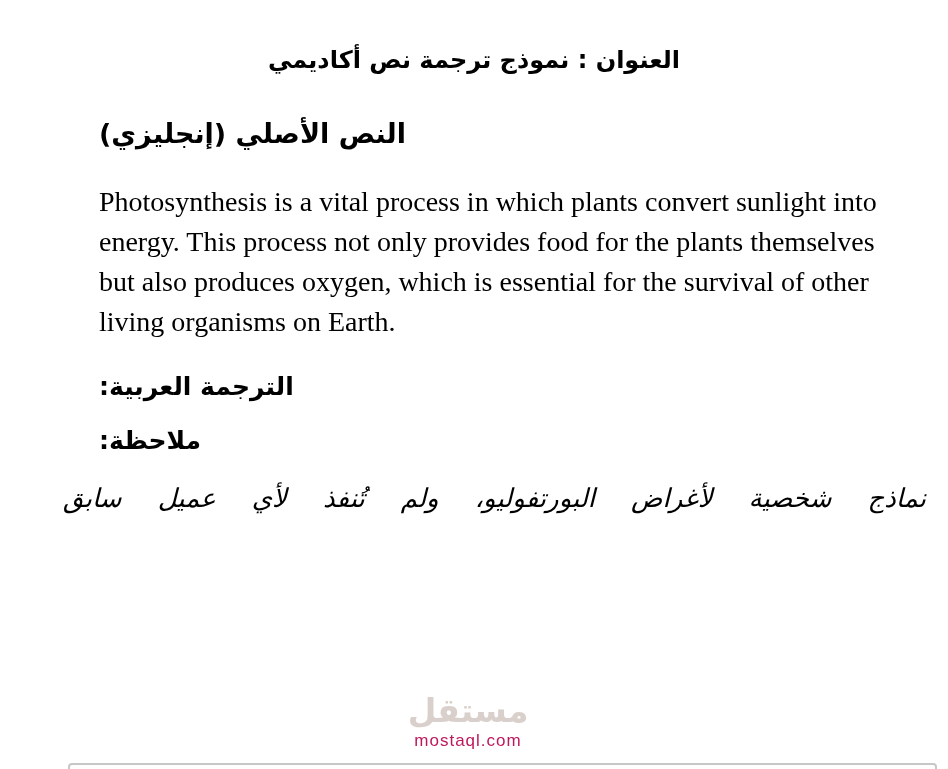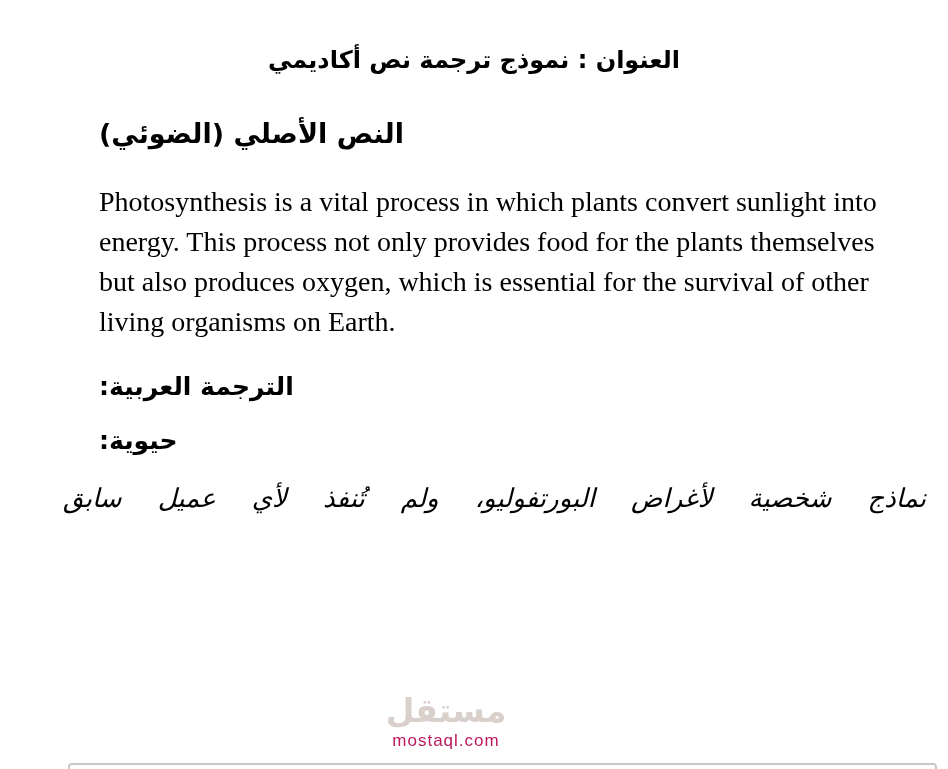--- a/index.html
+++ b/index.html
@@ -62,21 +62,21 @@
     text-align-last: justify;
     font-style: italic;
     font-size: 26px;
     line-height: 44px;
     margin-top: 18px;
     margin-left: 63px;
     margin-right: 22px;
   }
   .watermark {
     position: absolute;
-    left: 376px;
+    left: 398px;
     top: 693px;
     width: 140px;
     z-index: 0;
     text-align: center;
     user-select: none;
   }
   .watermark-logo {
     direction: rtl;
     font-weight: bold;
     font-size: 33px;
@@ -102,28 +102,28 @@
     z-index: 2;
   }
 </style>
 </head>
 <body>
 
 <main class="doc">
 
   <h1 class="doc-title">العنوان : نموذج ترجمة نص أكاديمي</h1>
 
-  <h2 class="sub-heading h-original">النص الأصلي (الضوئي)</h2>
+  <h2 class="sub-heading h-original">النص الأصلي (إنجليزي)</h2>
 
   <p class="english-para">Photosynthesis is a vital process in which plants convert sunlight into energy. This process not only provides food for the plants themselves but also produces oxygen, which is essential for the survival of other living organisms on Earth.</p>
 
   <h2 class="sub-heading h-translate">الترجمة العربية:</h2>
 
 
-  <h2 class="sub-heading h-note">حيوية:</h2>
+  <h2 class="sub-heading h-note">ملاحظة:</h2>
 
   <p class="note-para">نماذج شخصية لأغراض البورتفوليو، ولم تُنفذ لأي عميل سابق</p>
 
 </main>
 
 <div class="watermark">
   <div class="watermark-logo">مستقل</div>
   <div class="watermark-domain">mostaql.com</div>
 </div>
 

